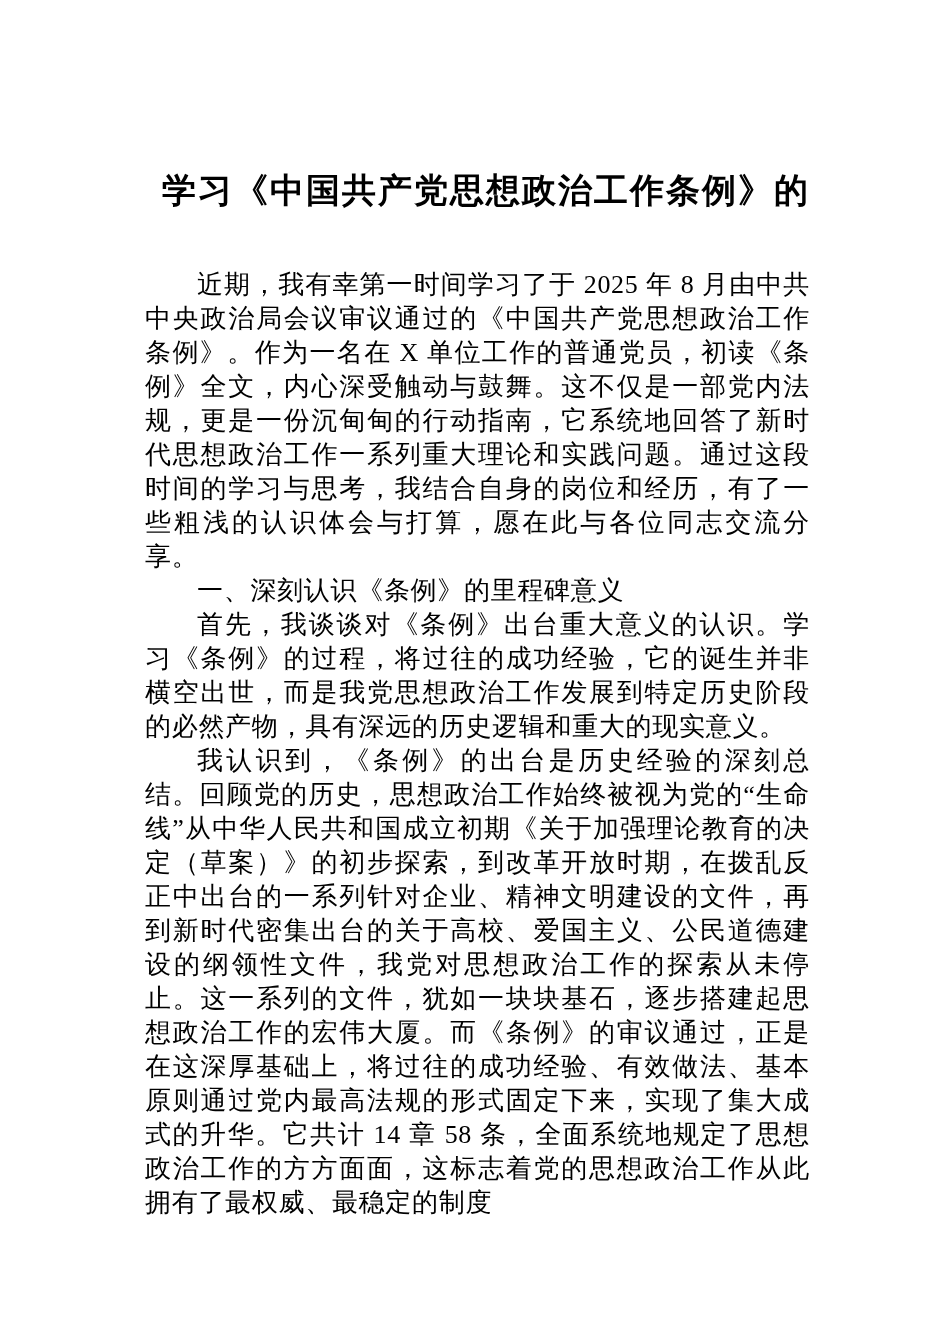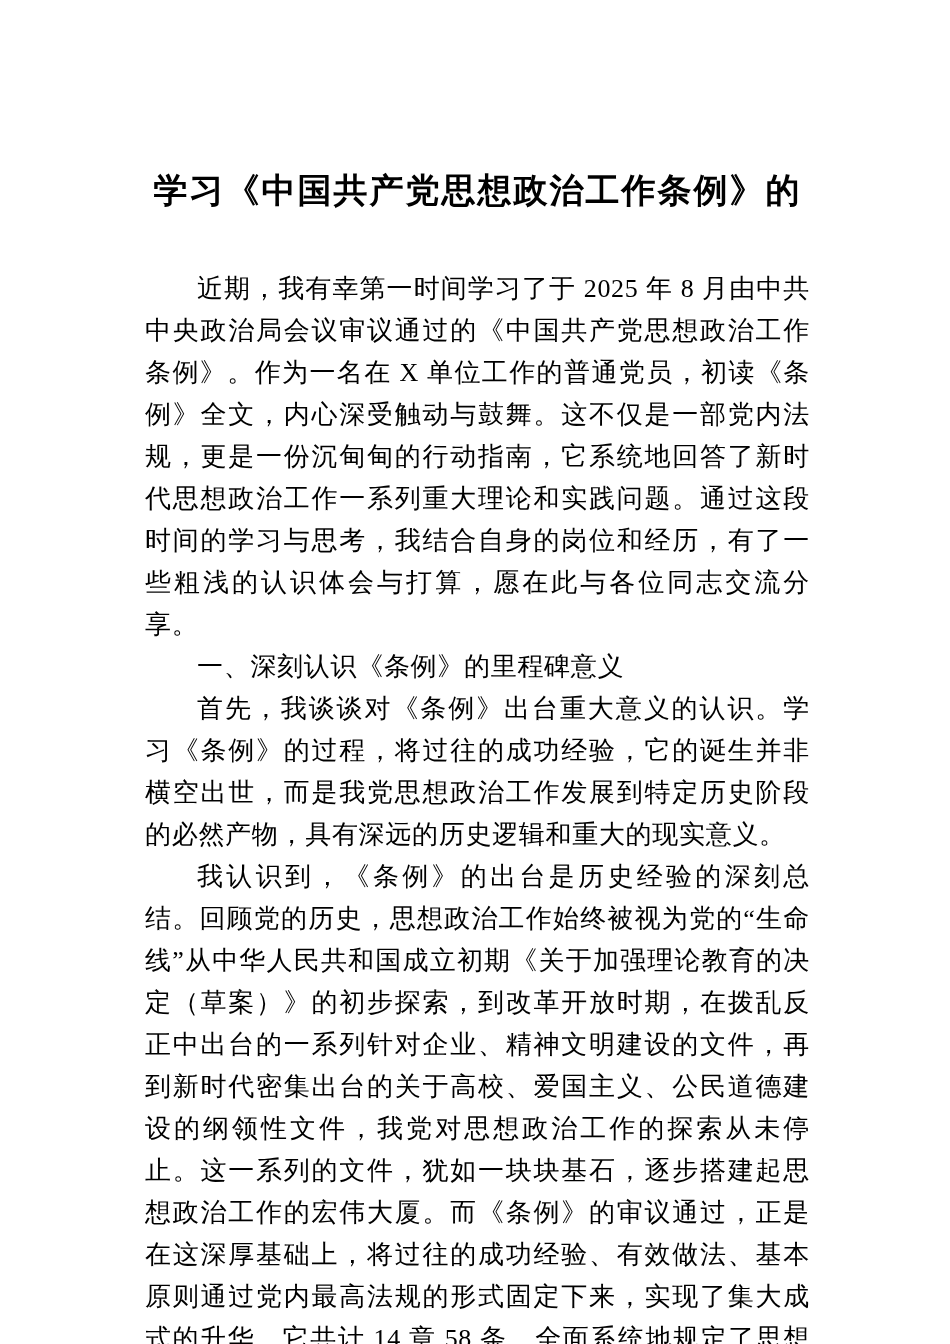--- a/index.html
+++ b/index.html
@@ -19,30 +19,30 @@
     padding: 156px 140px 0 145px;
     background: #ffffff;
     color: #000000;
     font-family: "Liberation Serif", "DejaVu Serif", serif;
   }
   .doc-title {
     margin: 0 0 42px 0;
     font-size: 34px;
     font-weight: bold;
     line-height: 70px;
-    text-align: center;
+    text-align: right;
     letter-spacing: 2px;
   }
   .doc-title .title-line {
     display: block;
   }
   .doc-body p {
     margin: 0;
     font-size: 26px;
-    line-height: 42px;
+    line-height: 34px;
     letter-spacing: 0.7px;
     text-align: justify;
     text-indent: 2em;
     word-break: break-all;
   }
 </style>
 </head>
 <body>
 
 <div class="page">

